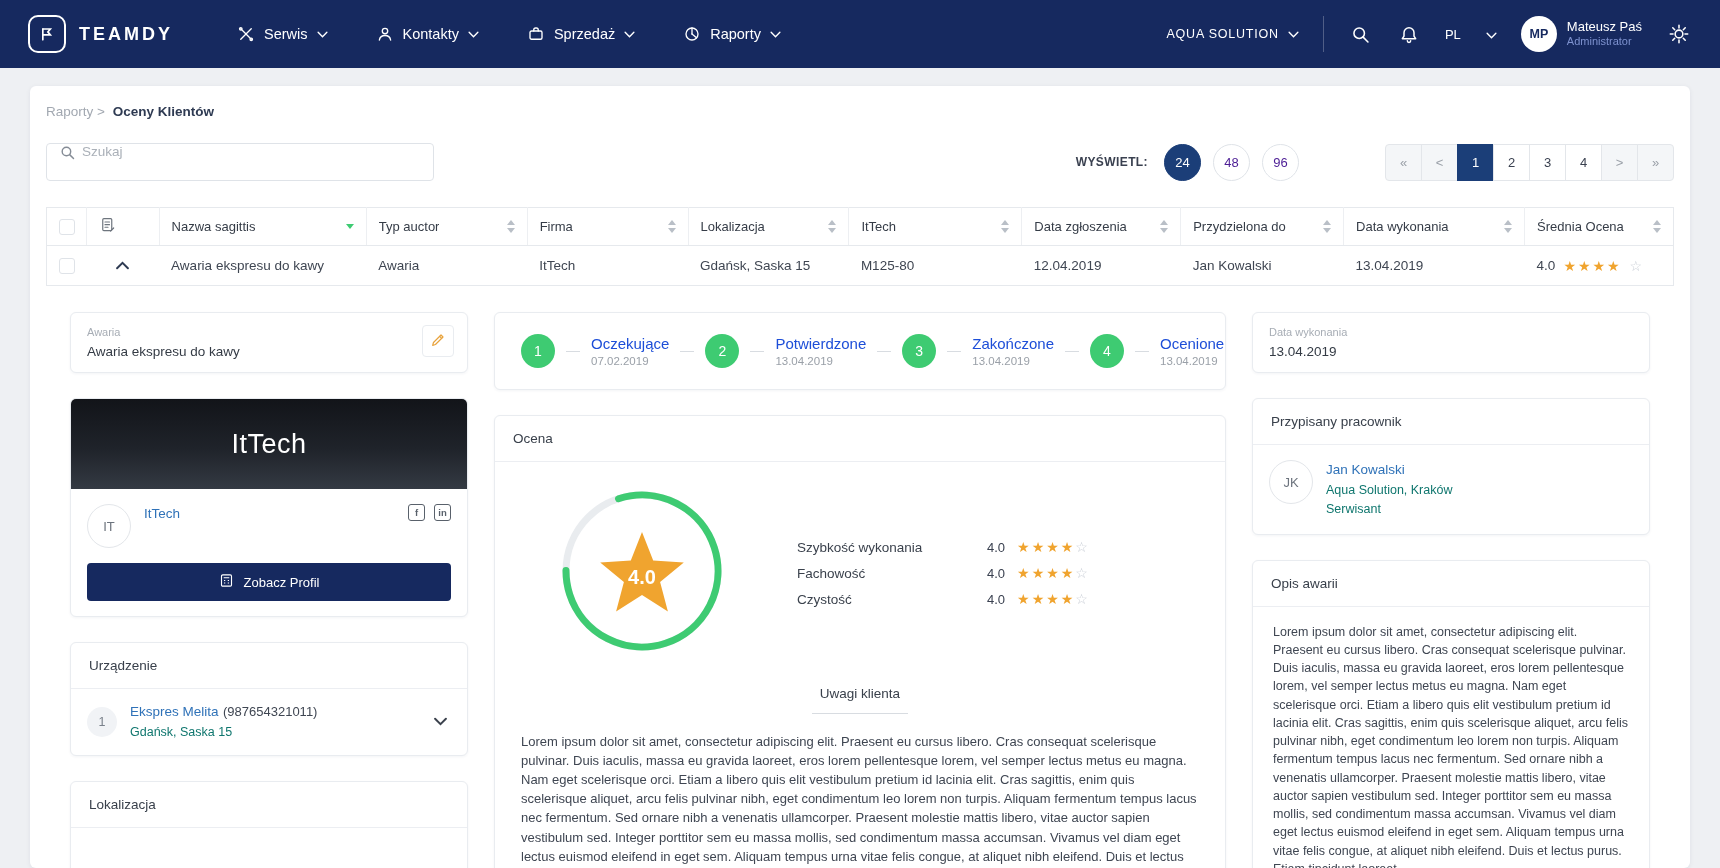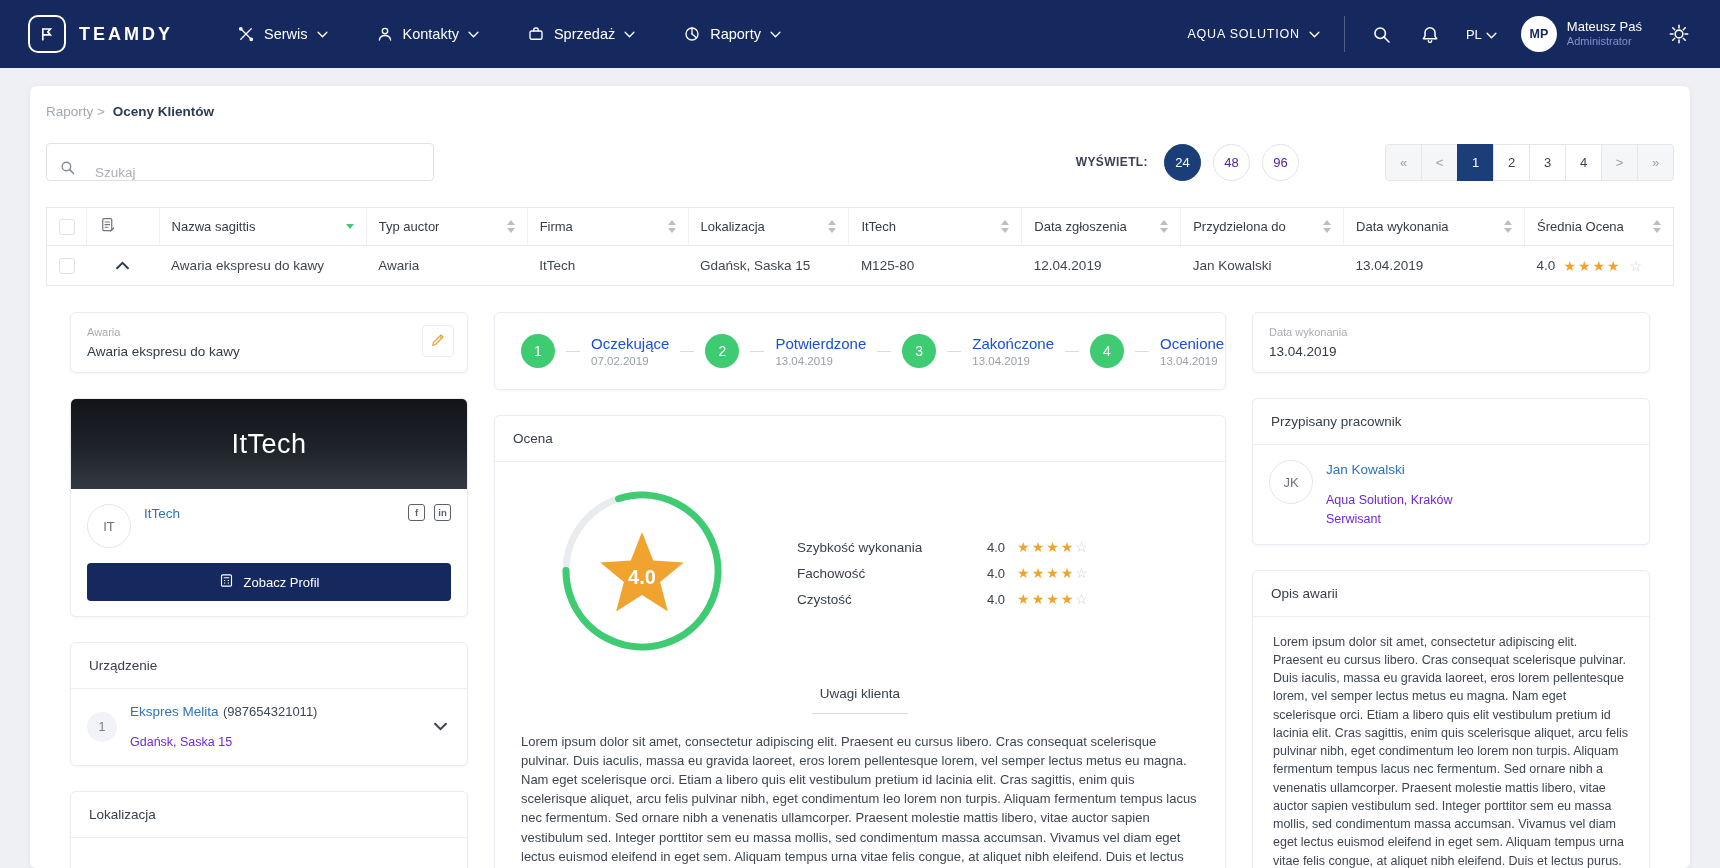--- a/index.html
+++ b/index.html
@@ -14,40 +14,40 @@
               display:flex; align-items:center; justify-content:center; }
   .brand-name { font-size:18px; font-weight:700; letter-spacing:3px; }
   .nav-menu { display:flex; gap:48px; }
   .nav-item { display:flex; align-items:center; gap:9px; font-size:14.5px; cursor:pointer; }
   .nav-item svg, .icon-btn svg { display:block; }
   .nav-right { margin-left:auto; display:flex; align-items:center; gap:24px; }
   .company-sel { display:flex; align-items:center; gap:9px; font-size:12.5px;
                  letter-spacing:.8px; cursor:pointer; }
   .v-divider { width:1px; height:36px; background:rgba(255,255,255,.25); }
   .icon-btn { background:none; border:0; color:#fff; cursor:pointer; padding:2px; }
-  .lang-sel { display:flex; align-items:flex-end; gap:4px; font-size:13px; cursor:pointer; }
+  .lang-sel { display:flex; align-items:flex-end; gap:25px; font-size:13px; cursor:pointer; }
   .user-block { display:flex; align-items:center; gap:10px; cursor:pointer; }
   .avatar { width:36px; height:36px; border-radius:50%; background:#fff; color:#16295f;
             display:flex; align-items:center; justify-content:center; font-size:12.5px; font-weight:700; }
   .user-name { font-size:13px; line-height:1.25; }
   .user-role { font-size:11px; color:#7e92cf; line-height:1.25; }
 
   
   .main { padding:18px 30px 0; height:800px; }
   .content-card { background:#fff; border-radius:6px; box-shadow:0 1px 5px rgba(20,35,70,.07);
                   height:100%; padding:14px 16px 16px; overflow:hidden; }
 
   .breadcrumb { font-size:13.5px; padding-top:4px; }
   .bc-parent { color:#a2a8b1; }
   .bc-current { color:#2e3a52; font-weight:700; margin-left:4px; }
 
   
   .toolbar { display:flex; align-items:center; margin-top:24px; }
   .search-box { width:388px; height:38px; border:1px solid #dfe3e8; border-radius:4px;
-                display:flex; align-items:flex-end; padding:0 12px; gap:19px; background:#fff; }
+                display:flex; align-items:flex-start; padding:0 12px; gap:6px; background:#fff; }
   .search-box input { border:0; outline:0; font-size:13.5px; flex:1; color:#3c434e;
                       font-family:"Liberation Sans",sans-serif; }
   .search-box input::placeholder { color:#aab0b8; }
   .display-group { margin-left:auto; display:flex; align-items:center; gap:12px; }
   .display-label { font-size:12px; font-weight:700; color:#3a4150; letter-spacing:.4px; margin-right:4px; }
   .size-btn { width:37px; height:37px; border-radius:50%; border:1px solid #dfe3e8; background:#fff;
               color:#4c1d95; font-size:13px; cursor:pointer; font-family:"Liberation Sans",sans-serif; }
   .size-btn.active { background:#1b3e78; border-color:#1b3e78; color:#fff; }
   .pagination { display:flex; margin-left:86px; }
   .page-btn { min-width:37px; height:37px; border:1px solid #e3e6ea; background:#fff; color:#3a4150;
@@ -96,21 +96,21 @@
               display:flex; align-items:center; justify-content:center; }
 
   .banner { height:90px; border-radius:5px 5px 0 0; display:flex; align-items:center; justify-content:center;
             background:linear-gradient(180deg,#121419 0%,#1f232a 55%,#343a43 100%);
             color:#fff; font-size:27px; font-weight:500; letter-spacing:.5px; }
   .company-body { padding:15px 16px; }
   .company-row { display:flex; gap:13px; }
   .round-avatar { width:44px; height:44px; border-radius:50%; border:1px solid #e3e6ea; background:#fff;
                   color:#6c737d; font-size:13px; display:flex; align-items:center; justify-content:center; flex:none; }
   .link { color:#2f72b8; font-size:13.5px; text-decoration:none; cursor:pointer; }
-  .sub-text { font-size:12.5px; color:#6d28d9; line-height:1.5; margin-top:13px; }
+  .sub-text { font-size:12.5px; color:#0f766e; line-height:1.5; margin-top:3px; }
   .social { margin-left:auto; display:flex; gap:9px; }
   .social-icon { width:17px; height:17px; border:1.5px solid #59616b; border-radius:3px; color:#59616b;
                  font-size:9.5px; font-weight:700; display:flex; align-items:center; justify-content:center;
                  cursor:pointer; }
   .profile-btn { margin-top:15px; width:100%; height:38px; background:#16295f; color:#fff; border:0;
                  border-radius:4px; font-size:13px; cursor:pointer; display:flex; align-items:center;
                  justify-content:center; gap:10px; font-family:"Liberation Sans",sans-serif; }
 
   .device-row { padding:13px 16px; display:flex; align-items:center; gap:13px; }
   .num-badge { width:30px; height:30px; border-radius:50%; background:#f1f3f6; color:#7a818b;

